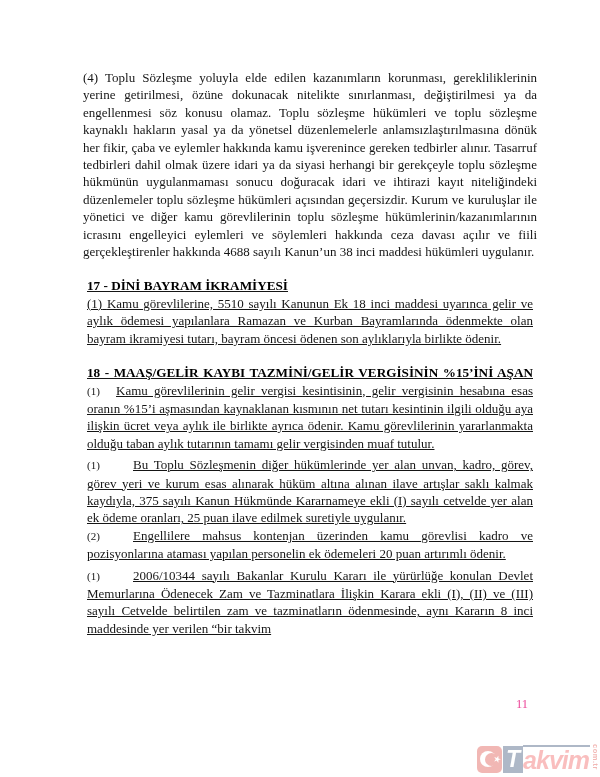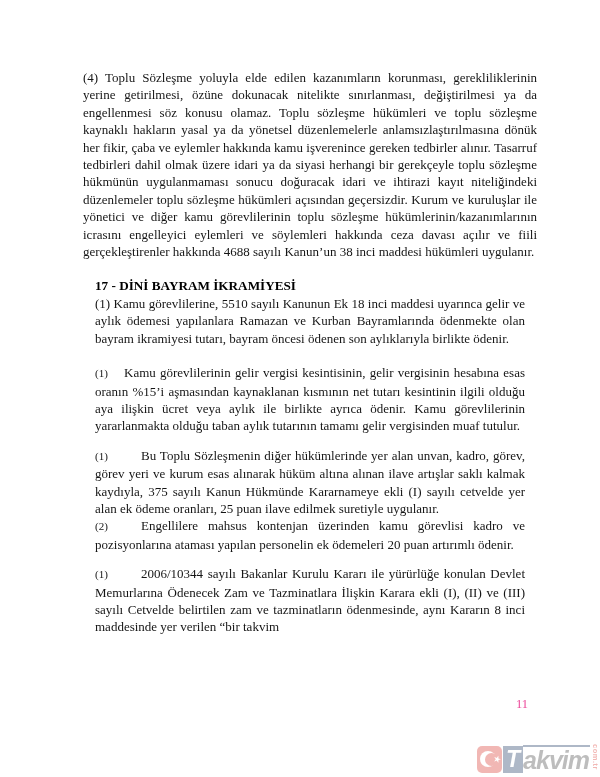--- a/index.html
+++ b/index.html
@@ -21,21 +21,21 @@
     padding: 69px 63px 0 83px;
     box-sizing: border-box;
   }
   p.para {
     margin: 0;
     font-size: 13px;
     line-height: 17.4px;
     text-align: justify;
     text-align-last: left;
   }
-  .sec { margin: 12px; }
+  .sec { margin: 4px; text-decoration: underline; }
   .heading {
     margin: 17px 0 0 0;
     font-size: 13.2px;
     line-height: 17.4px;
     font-weight: bold;
     color: #000;
   }
   .heading-line-justify {
     text-align: justify;
     text-align-last: justify;
@@ -108,21 +108,21 @@
     color: #ffffff;
     font-weight: bold;
     font-style: italic;
     font-size: 23px;
     line-height: 27px;
     text-align: center;
     margin-left: 1px;
     flex: 0 0 auto;
   }
   .wm-rest {
-    color: #404040;
+    color: #ef4444;
     font-weight: bold;
     font-style: italic;
     font-size: 25px;
     letter-spacing: -1px;
     line-height: 27px;
     border-top: 2px solid #16335e;
     padding-right: 1px;
   }
   .wm-suffix {
     writing-mode: vertical-rl;
@@ -141,20 +141,21 @@
 
   <p class="para">(4) Toplu Sözleşme yoluyla elde edilen kazanımların korunması, gerekliliklerinin yerine getirilmesi, özüne dokunacak nitelikte sınırlanması, değiştirilmesi ya da engellenmesi söz konusu olamaz. Toplu sözleşme hükümleri ve toplu sözleşme kaynaklı hakların yasal ya da yönetsel düzenlemelerle anlamsızlaştırılmasına dönük her fikir, çaba ve eylemler hakkında kamu işverenince gereken tedbirler alınır. Tasarruf tedbirleri dahil olmak üzere idari ya da siyasi herhangi bir gerekçeyle toplu sözleşme hükmünün uygulanmaması sonucu doğuracak idari ve ihtirazi kayıt niteliğindeki düzenlemeler toplu sözleşme hükümleri açısından geçersizdir. Kurum ve kuruluşlar ile yönetici ve diğer kamu görevlilerinin toplu sözleşme hükümlerinin/kazanımlarının icrasını engelleyici eylemleri ve söylemleri hakkında ceza davası açılır ve fiili gerçekleştirenler hakkında 4688 sayılı Kanun’un 38 inci maddesi hükümleri uygulanır.</p>
 
   <section class="sec">
     <h2 class="heading">17 - DİNİ BAYRAM İKRAMİYESİ</h2>
     <p class="para"><span class="mk">(1)</span> <span>Kamu görevlilerine, 5510 sayılı Kanunun Ek 18 inci maddesi uyarınca gelir ve aylık ödemesi yapılanlara Ramazan ve Kurban Bayramlarında ödenmekte olan bayram ikramiyesi tutarı, bayram öncesi ödenen son aylıklarıyla birlikte ödenir.</span></p>
   </section>
 
   <section class="sec">
     <h2 class="heading">
+      <div class="heading-line-justify">18 - MAAŞ/GELİR KAYBI TAZMİNİ/GELİR VERGİSİNİN %15’İNİ AŞAN</div>
     </h2>
     <p class="para"><span class="mk-sm">(1)</span><span>Kamu görevlilerinin gelir vergisi kesintisinin, gelir vergisinin hesabına esas oranın %15’i aşmasından kaynaklanan kısmının net tutarı kesintinin ilgili olduğu aya ilişkin ücret veya aylık ile birlikte ayrıca ödenir. Kamu görevlilerinin yararlanmakta olduğu taban aylık tutarının tamamı gelir vergisinden muaf tutulur.</span></p>
   </section>
 
   <section class="sec">
     <p class="para"><span class="mk-tab">(1)</span><span>Bu Toplu Sözleşmenin diğer hükümlerinde yer alan unvan, kadro, görev, görev yeri ve kurum esas alınarak hüküm altına alınan ilave artışlar saklı kalmak kaydıyla, 375 sayılı Kanun Hükmünde Kararnameye ekli (I) sayılı cetvelde yer alan ek ödeme oranları, 25 puan ilave edilmek suretiyle uygulanır.</span></p>
     <p class="para"><span class="mk-tab">(2)</span><span>Engellilere mahsus kontenjan üzerinden kamu görevlisi kadro ve pozisyonlarına ataması yapılan personelin ek ödemeleri 20 puan artırımlı ödenir.</span></p>
   </section>
 
   <section class="sec">

